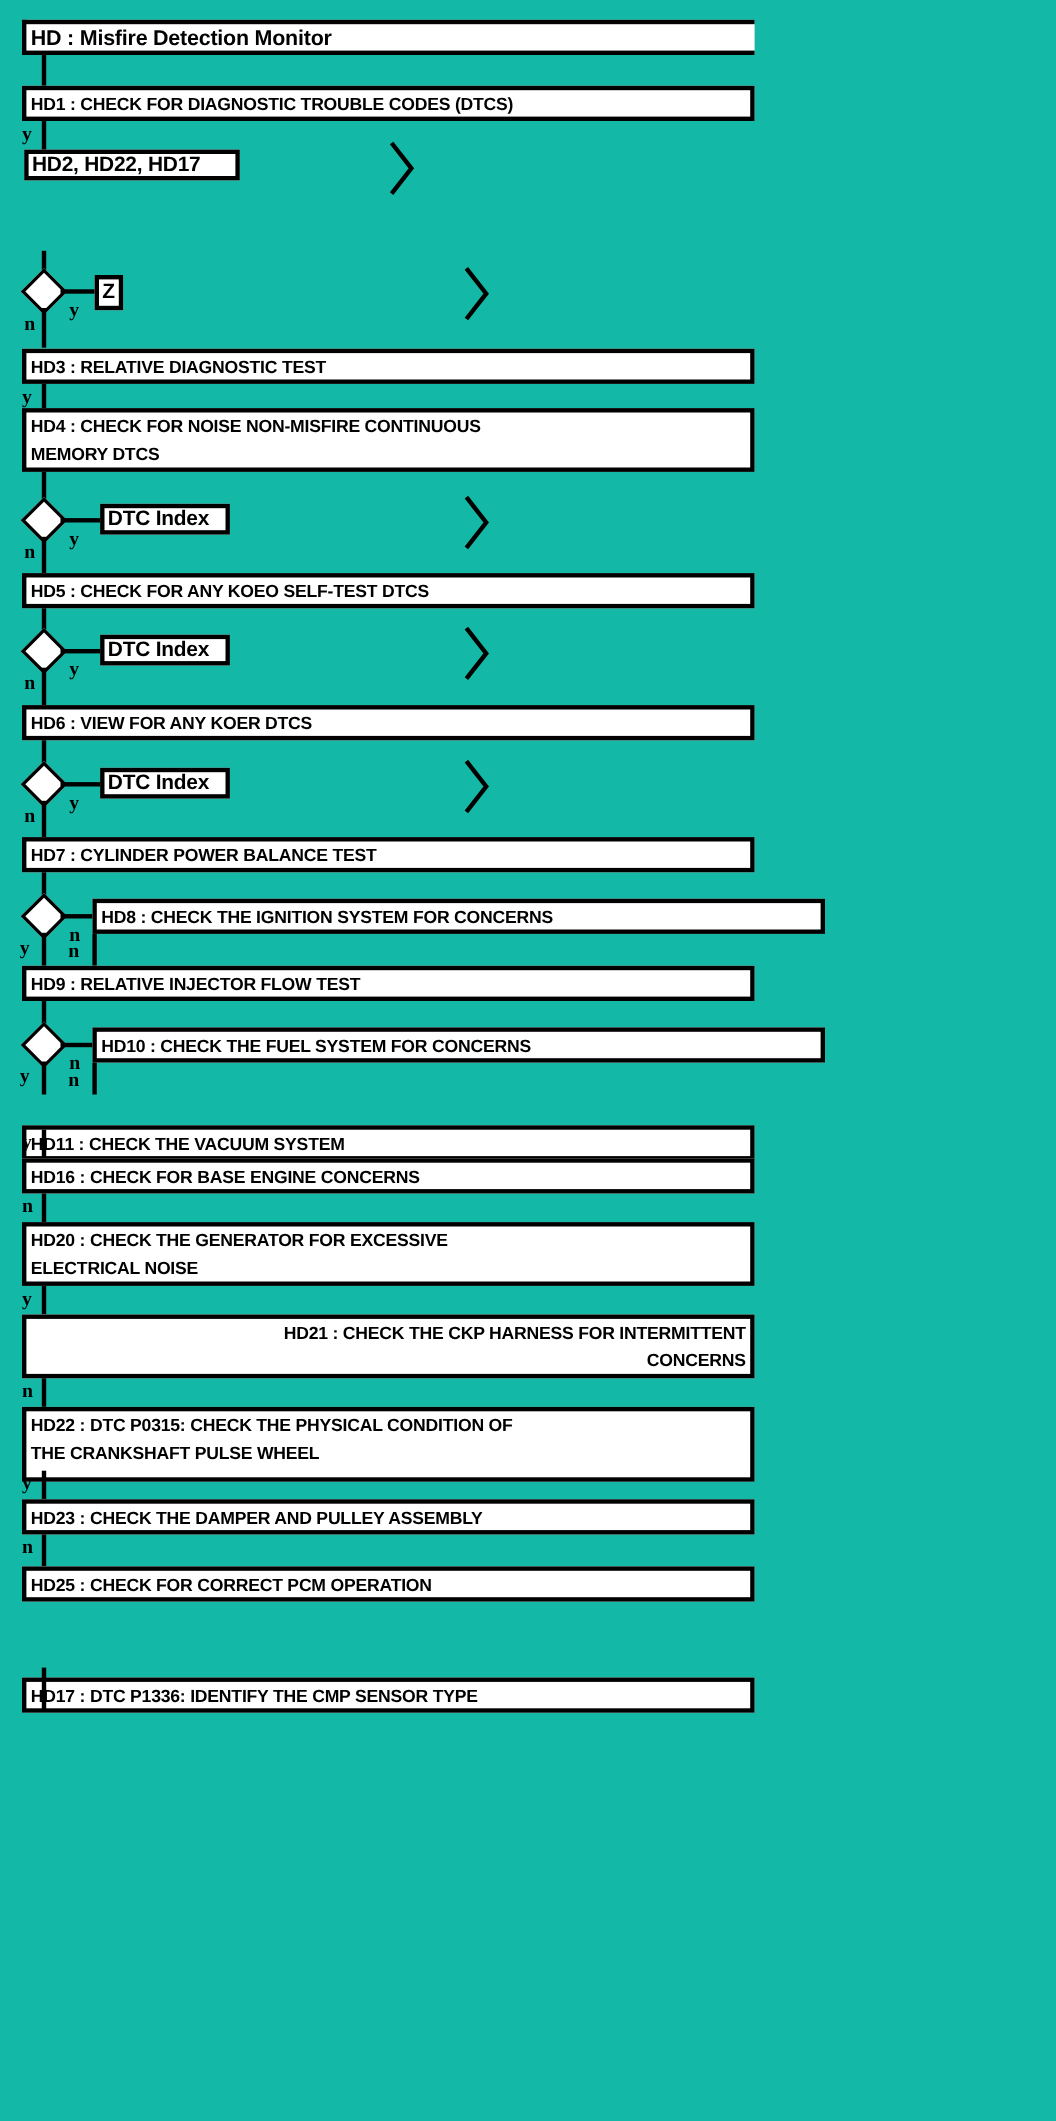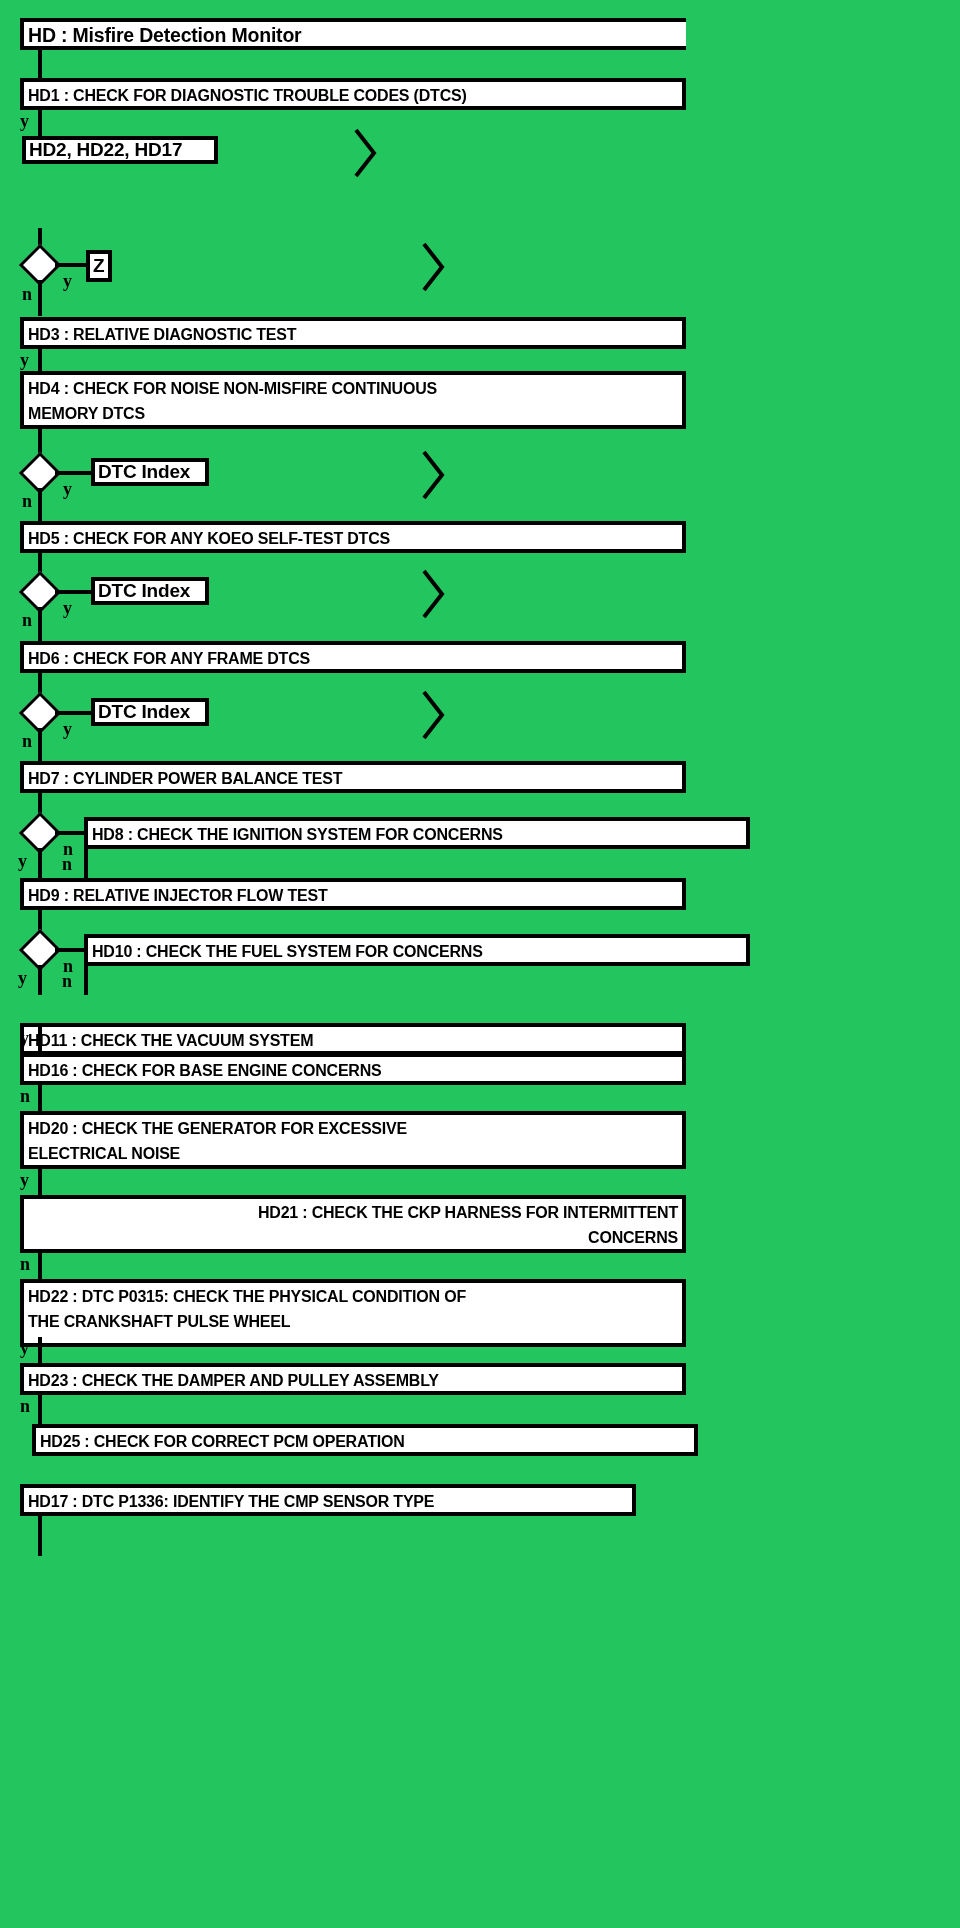--- a/index.html
+++ b/index.html
@@ -7,21 +7,21 @@
     padding: 0;
     background: #ffffff;
   }
   body {
     font-family: "Liberation Sans", sans-serif;
   }
   #chart {
     position: relative;
     width: 960px;
     height: 1928px;
-    background: #22c55e;
+    background: #14b8a6;
     overflow: hidden;
   }
   
   .pbox {
     position: absolute;
     box-sizing: border-box;
     border: 4px solid #000000;
     background: #ffffff;
     display: block;
     padding: 1px 4px 0 4px;
@@ -194,21 +194,21 @@
   <div class="blabel" style="left:63px; top:599px;">y</div>
   <div class="blabel" style="left:22px; top:611px;">n</div>
   <div class="vline" style="left:38px; top:607px; height:35px;"></div>
   <div class="chev" style="left:420px; top:567px;">
     <svg width="28" height="54" viewBox="0 0 28 54">
       <polyline points="4,4 22,27 4,50" fill="none" stroke="#000" stroke-width="4"></polyline>
     </svg>
   </div>
 
   <div class="pbox" style="left:20px; top:641px; width:666px; height:32px;">
-    <span class="ptext">HD6 : CHECK FOR ANY FRAME DTCS</span>
+    <span class="ptext">HD6 : VIEW FOR ANY KOER DTCS</span>
   </div>
   <div class="vline" style="left:38px; top:673px; height:25px;"></div>
 
   <div class="diamond" style="left:25px; top:698px;"></div>
   <div class="hline" style="left:55px; top:711px; width:38px;"></div>
   <div class="refbox" style="left:91px; top:698px; width:118px; height:28px;">
     <span class="rtext">DTC Index</span>
   </div>
   <div class="blabel" style="left:63px; top:720px;">y</div>
   <div class="blabel" style="left:22px; top:732px;">n</div>
@@ -284,22 +284,22 @@
   </div>
   <div class="vline" style="left:38px; top:1337px; height:26px;"></div>
   <div class="blabel" style="left:20px; top:1339px;">y</div>
 
   <div class="pbox" style="left:20px; top:1363px; width:666px; height:32px;">
     <span class="ptext">HD23 : CHECK THE DAMPER AND PULLEY ASSEMBLY</span>
   </div>
   <div class="vline" style="left:38px; top:1395px; height:29px;"></div>
   <div class="blabel" style="left:20px; top:1397px;">n</div>
 
-  <div class="pbox" style="left:32px; top:1424px; width:666px; height:32px;">
+  <div class="pbox" style="left:20px; top:1424px; width:666px; height:32px;">
     <span class="ptext">HD25 : CHECK FOR CORRECT PCM OPERATION</span>
   </div>
 
-  <div class="pbox" style="left:20px; top:1484px; width:616px; height:32px;">
+  <div class="pbox" style="left:20px; top:1525px; width:666px; height:32px;">
     <span class="ptext">HD17 : DTC P1336: IDENTIFY THE CMP SENSOR TYPE</span>
   </div>
   <div class="vline" style="left:38px; top:1516px; height:40px;"></div>
 
 </div>
 
 </body></html>

